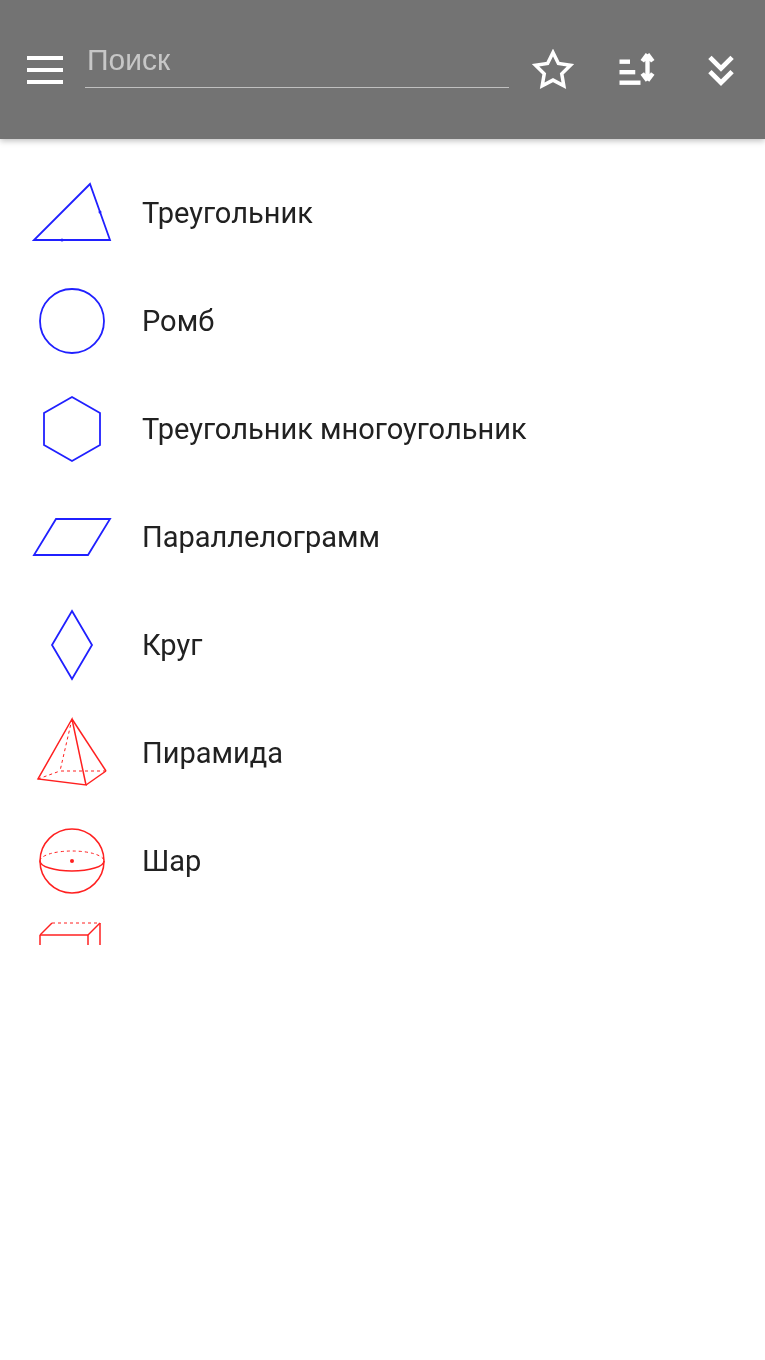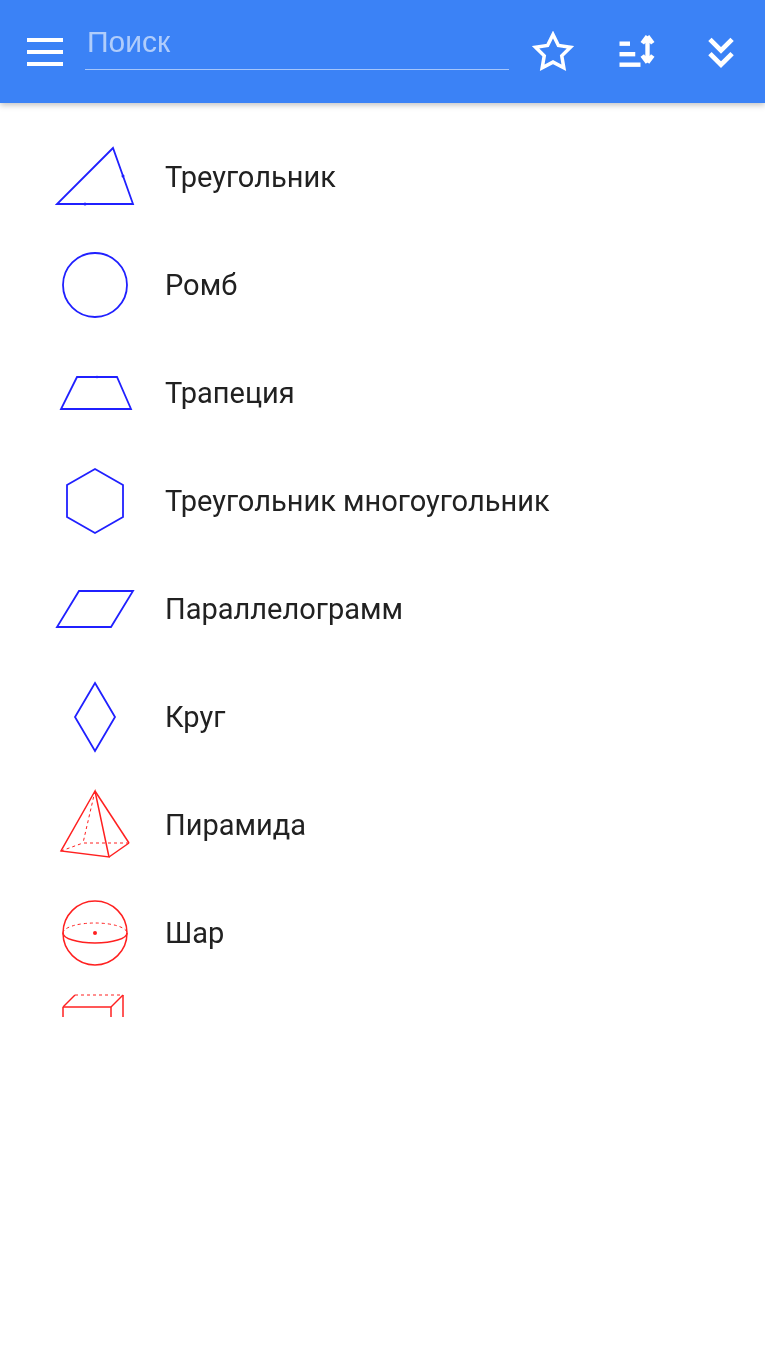--- a/index.html
+++ b/index.html
@@ -8,22 +8,22 @@
       box-sizing: border-box;
     }
     body {
       font-family: Roboto, Arial, sans-serif;
       width: 765px;
       height: 1360px;
       background: #ffffff;
       overflow: hidden;
     }
     .appbar {
-      background: #3b82f6;
-      height: 103px;
+      background: #737373;
+      height: 139px;
       display: flex;
       align-items: center;
       padding: 0 20px;
       box-shadow: 0 2px 6px rgba(0,0,0,0.25);
       position: relative;
       z-index: 10;
     }
     .menu-btn {
       width: 50px;
       height: 50px;
@@ -62,21 +62,20 @@
       width: 48px;
       height: 48px;
       display: flex;
       align-items: center;
       justify-content: center;
       cursor: pointer;
       color: #fff;
     }
     .list {
       padding-top: 20px;
-      margin-left: 23px;
     }
     .list-item {
       display: flex;
       align-items: center;
       padding: 14px 32px;
       cursor: pointer;
       min-height: 108px;
     }
     .shape-icon {
       width: 80px;
@@ -146,29 +145,20 @@
   <div class="list-item">
     <div class="shape-icon">
       <svg width="80" height="80" viewBox="0 0 80 80">
         <circle cx="40" cy="40" r="32" fill="none" stroke="#2020ff" stroke-width="1.8"></circle>
       </svg>
     </div>
     <span class="item-label">Ромб</span>
   </div>
 
 
-  <div class="list-item">
-    <div class="shape-icon">
-      <svg width="80" height="80" viewBox="0 0 80 80">
-        <polygon points="22,24 62,24 76,56 6,56" fill="none" stroke="#2020ff" stroke-width="1.8"></polygon>
-        <circle cx="42" cy="24" r="1.3" fill="#2020ff"></circle>
-      </svg>
-    </div>
-    <span class="item-label">Трапеция</span>
-  </div>
 
   <div class="list-item">
     <div class="shape-icon">
       <svg width="80" height="80" viewBox="0 0 80 80">
         <polygon points="40,8 68,24 68,56 40,72 12,56 12,24" fill="none" stroke="#2020ff" stroke-width="1.8"></polygon>
       </svg>
     </div>
     <span class="item-label">Треугольник многоугольник</span>
   </div>
 

